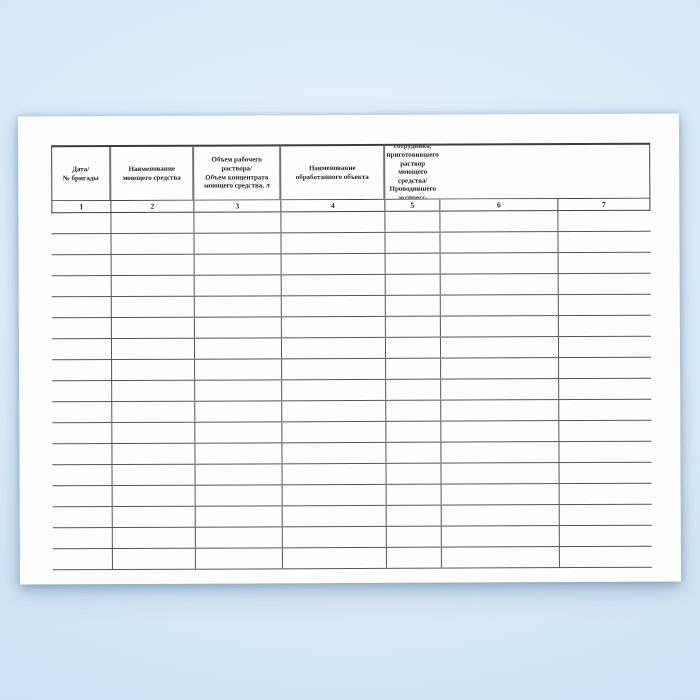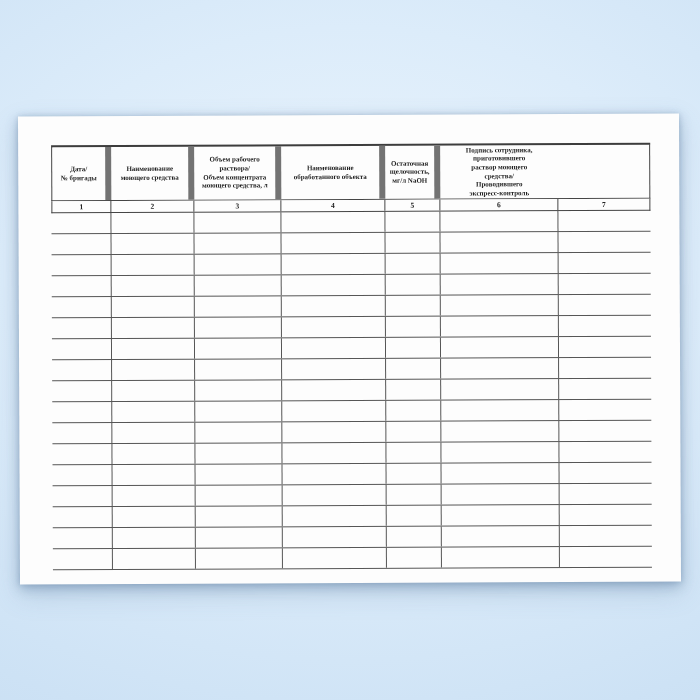--- a/index.html
+++ b/index.html
@@ -24,21 +24,21 @@
     box-sizing:border-box;
   }
   .header-row{
     border:1px solid #454545;
     border-top:2px solid #3d3d3d;
     height:56px;
     background:#fdfdfd;
   }
   .header-cell{
     box-sizing:border-box;
-    border-right:6px solid #737373;
+    border-right:2px solid #737373;
     display:flex;align-items:center;justify-content:center;
     text-align:center;white-space:pre-line;
     font-size:7px;line-height:8.6px;font-weight:600;
     color:#1e1e1e;padding:1px 2px;overflow:hidden;
   }
   .header-cell:last-child{border-right:none;}
   .numbers-row{
     border:1px solid #454545;border-top:none;
     height:12px;background:#fdfdfd;
   }
@@ -72,23 +72,20 @@
           <div class="header-cell">Дата/
 № бригады</div>
           <div class="header-cell">Наименование
 моющего средства</div>
           <div class="header-cell">Объем рабочего
 раствора/
 Объем концентрата
 моющего средства, л</div>
           <div class="header-cell">Наименование
 обработанного объекта</div>
-          <div class="header-cell">Остаточная
-щелочность,
-мг/л NaOH</div>
           <div class="header-cell">Подпись сотрудника,
 приготовившего
 раствор моющего
 средства/
 Проводившего
 экспресс-контроль</div>
         </div>
       <div class="grid numbers-row" id="numbers-row">
           <div class="number-cell">1</div>
           <div class="number-cell">2</div>

